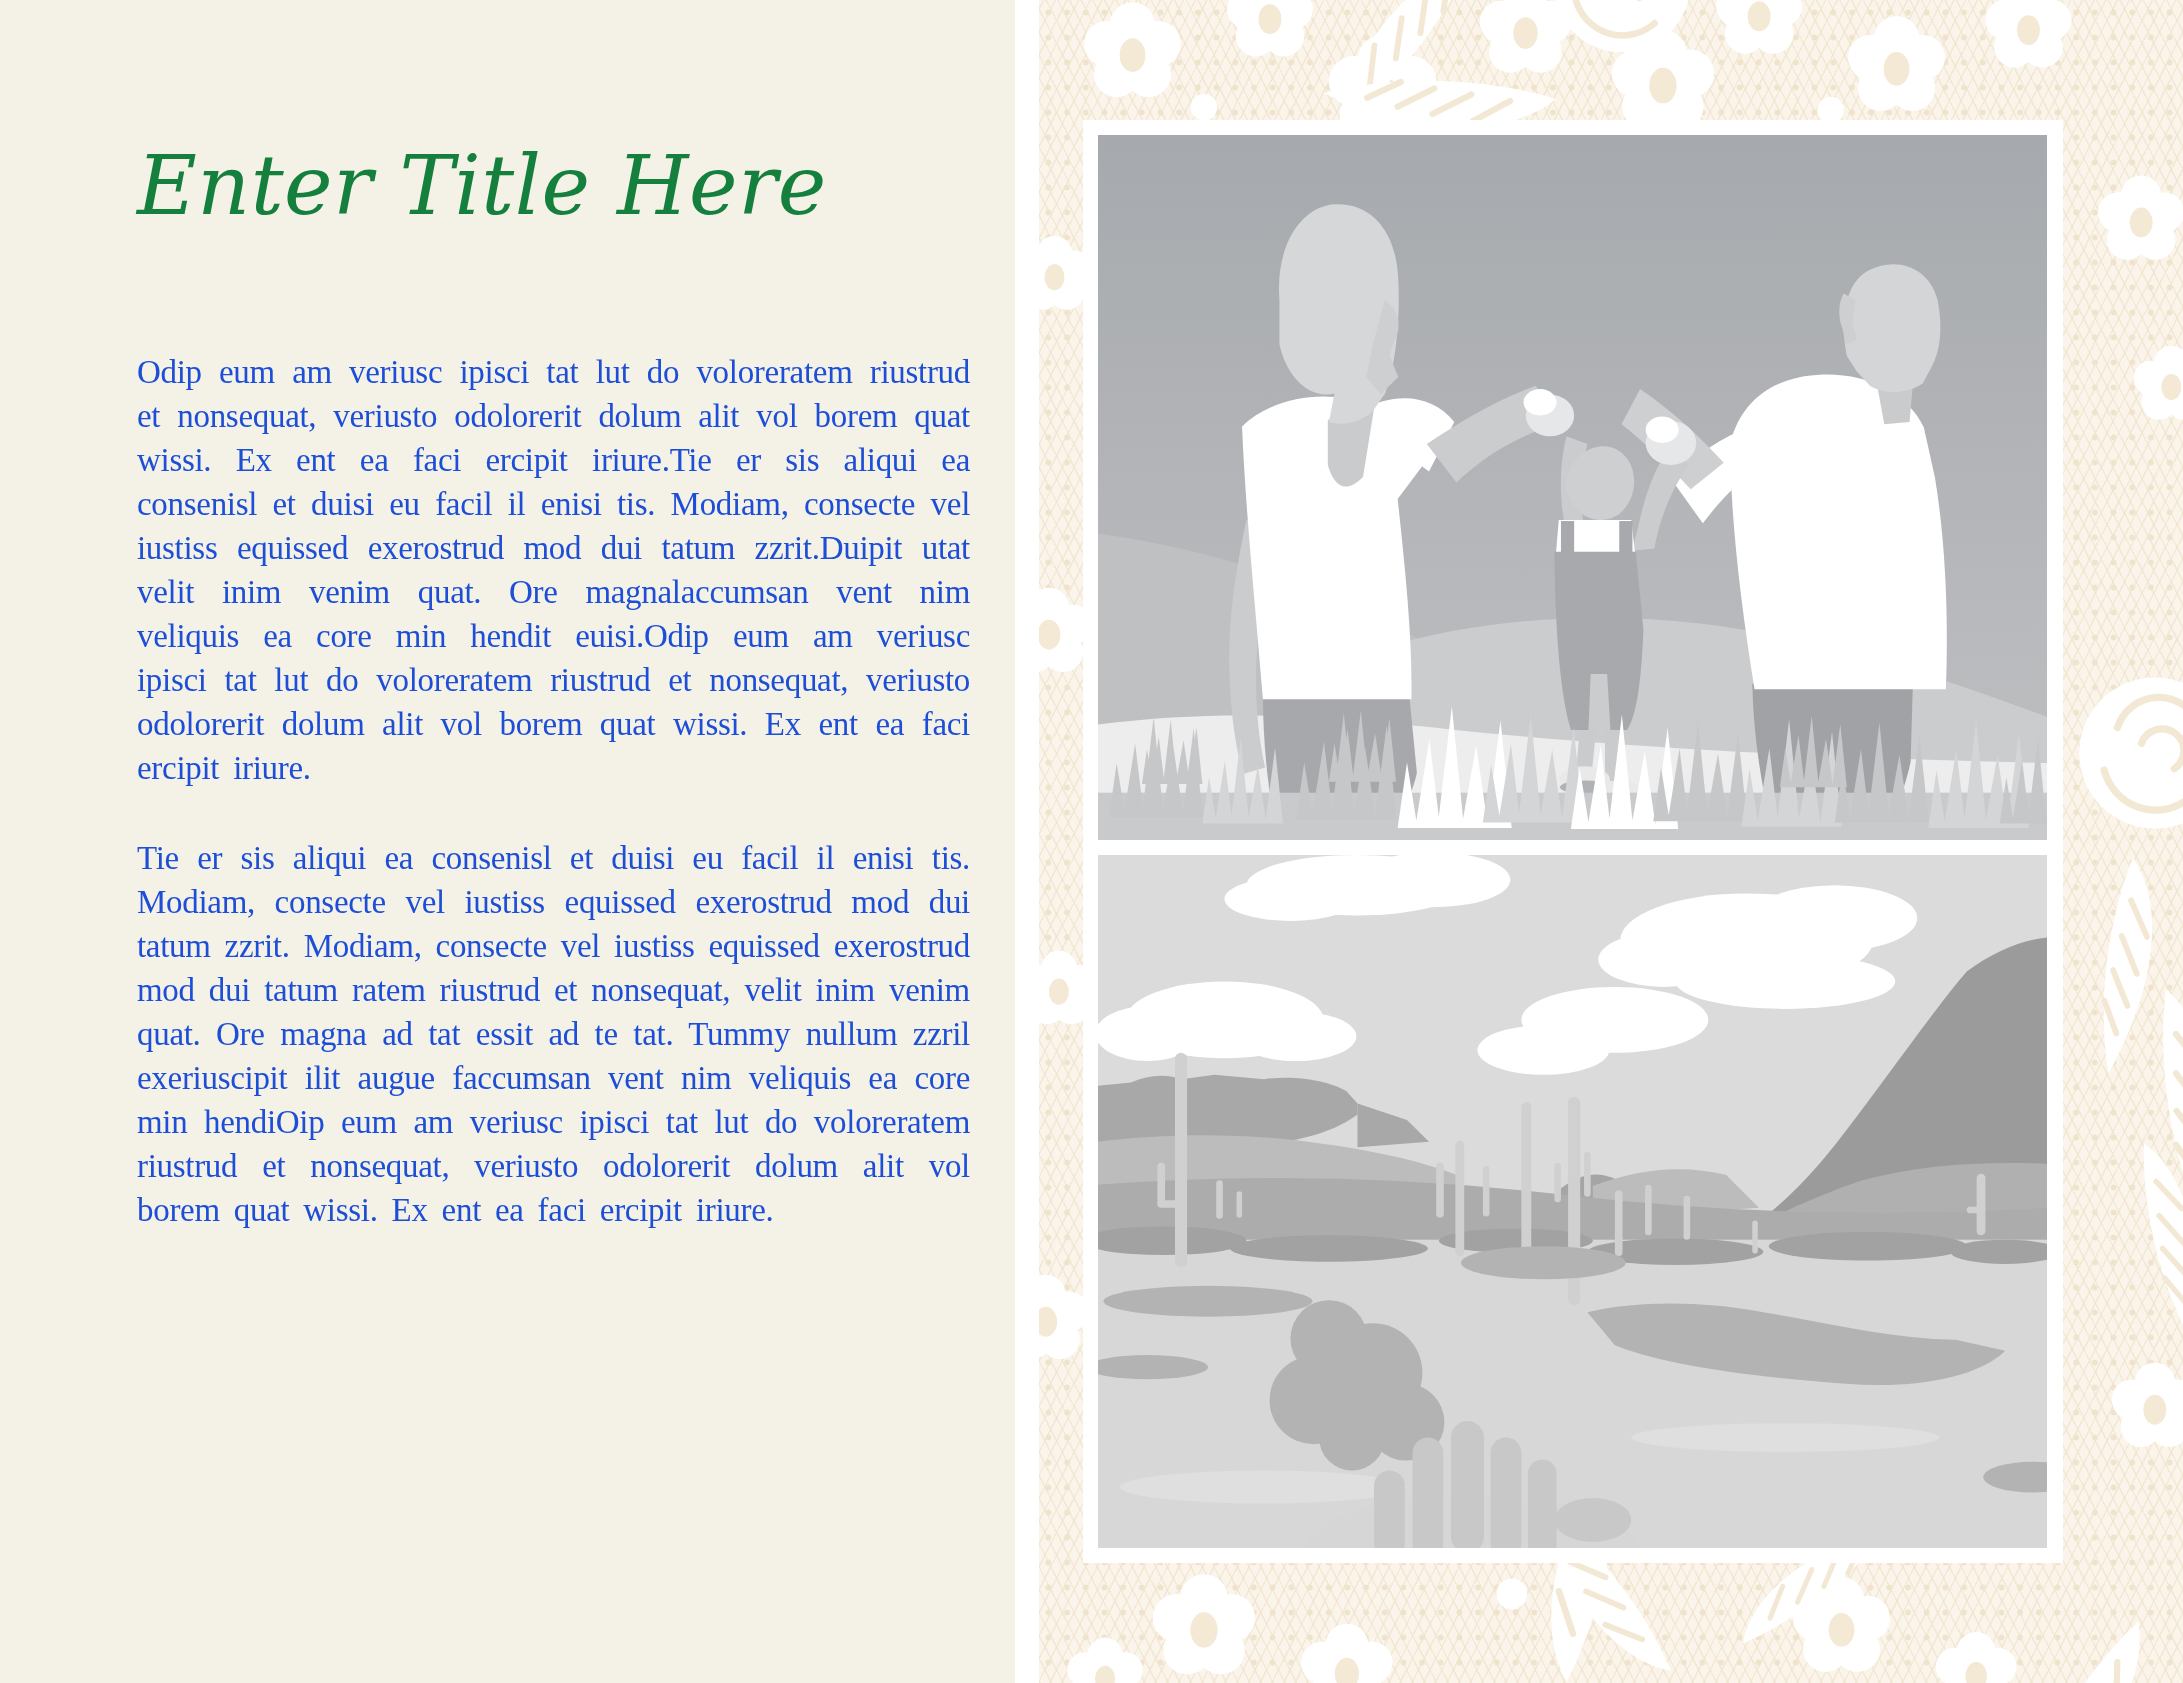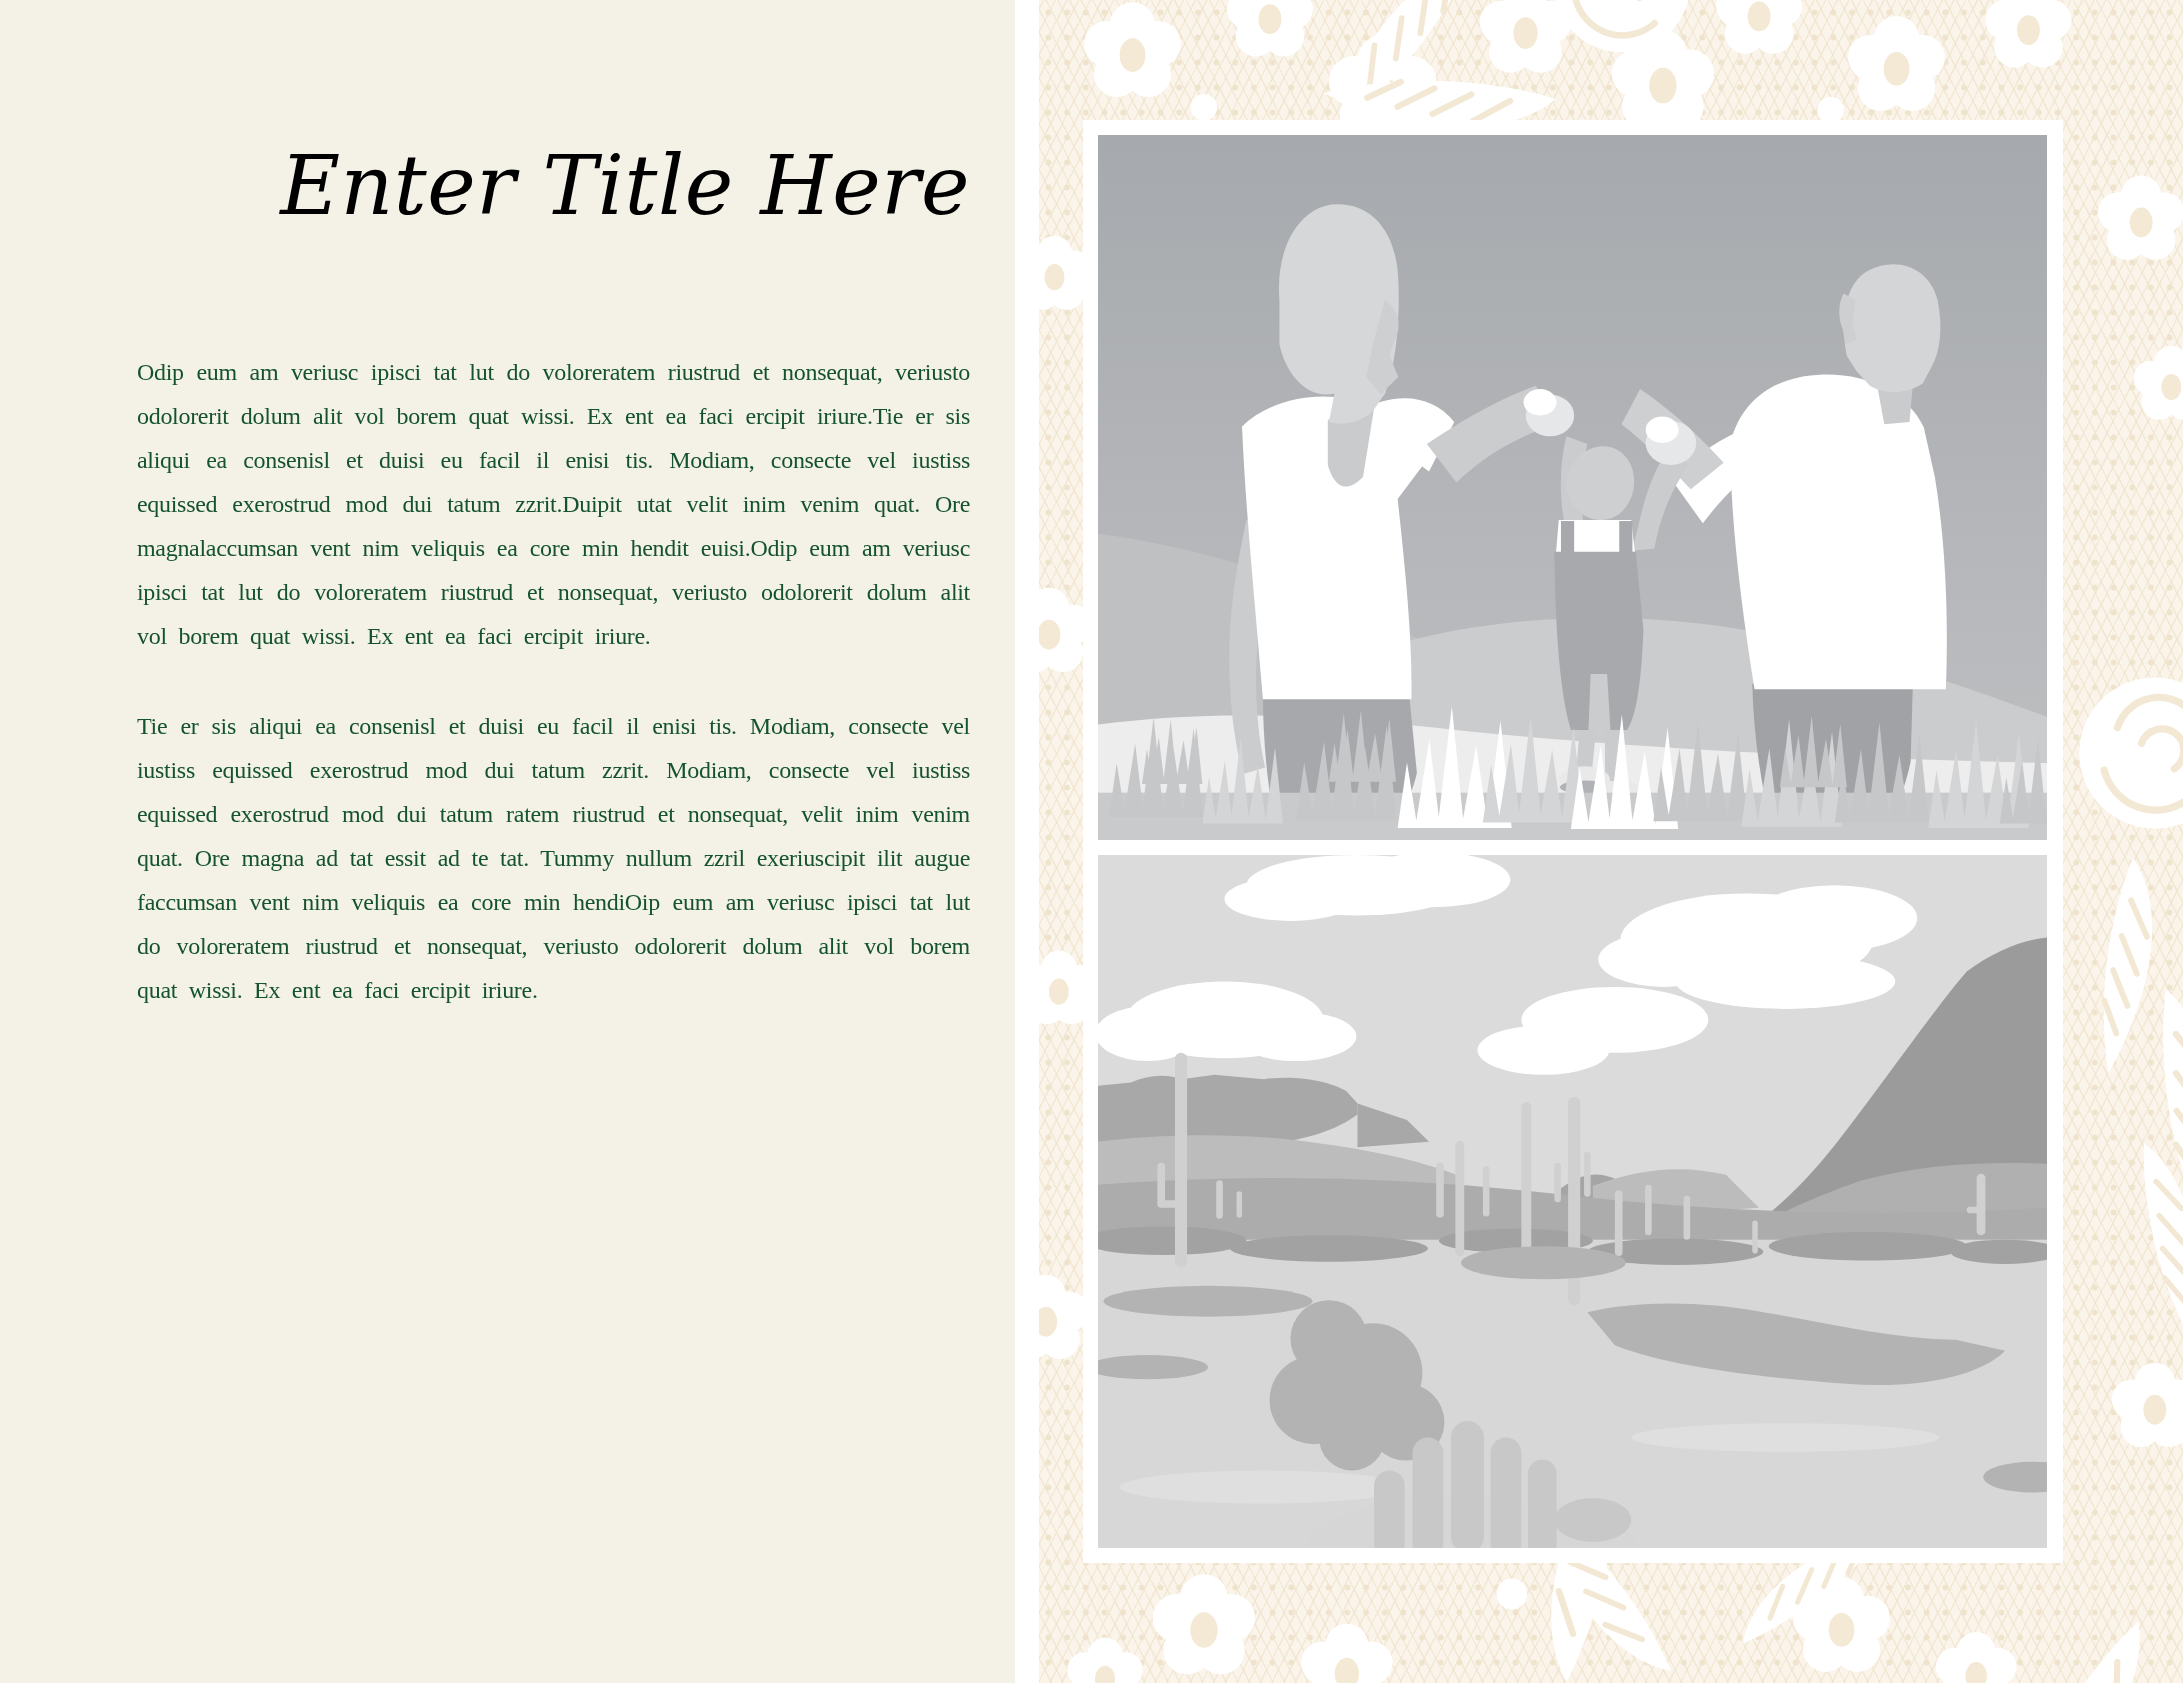--- a/index.html
+++ b/index.html
@@ -8,30 +8,30 @@
     background:#f4f1e6;
     font-family:"Liberation Serif", serif;
   }
   
   .left-page{
     position:absolute;left:0;top:0;width:1015px;height:1683px;
     background:#f4f1e6;
   }
   .title{
     position:absolute;left:137px;top:128px;width:833px;height:126px;
-    margin:0;text-align:right;
+    margin:0;text-align:left;
     font-family:"DejaVu Serif", serif;
     font-style:italic;font-weight:normal;
-    font-size:82px;line-height:115px;color:#000000;
+    font-size:82px;line-height:115px;color:#15803d;
     letter-spacing:0.5px;white-space:nowrap;
   }
   .body-text{
     position:absolute;left:137px;top:350px;width:833px;height:1233px;
     overflow:hidden;
-    font-size:24px;line-height:44px;color:#14532d;
+    font-size:33px;line-height:44px;color:#1d4ed8;
     text-align:justify;word-spacing:6px;letter-spacing:-0.3px;
   }
   .body-text p{margin:0 0 46px 0;}
   
   .divider{
     position:absolute;left:1015px;top:0;width:24px;height:1683px;background:#ffffff;
   }
   
   .right-panel{
     position:absolute;left:1039px;top:0;width:1144px;height:1683px;

